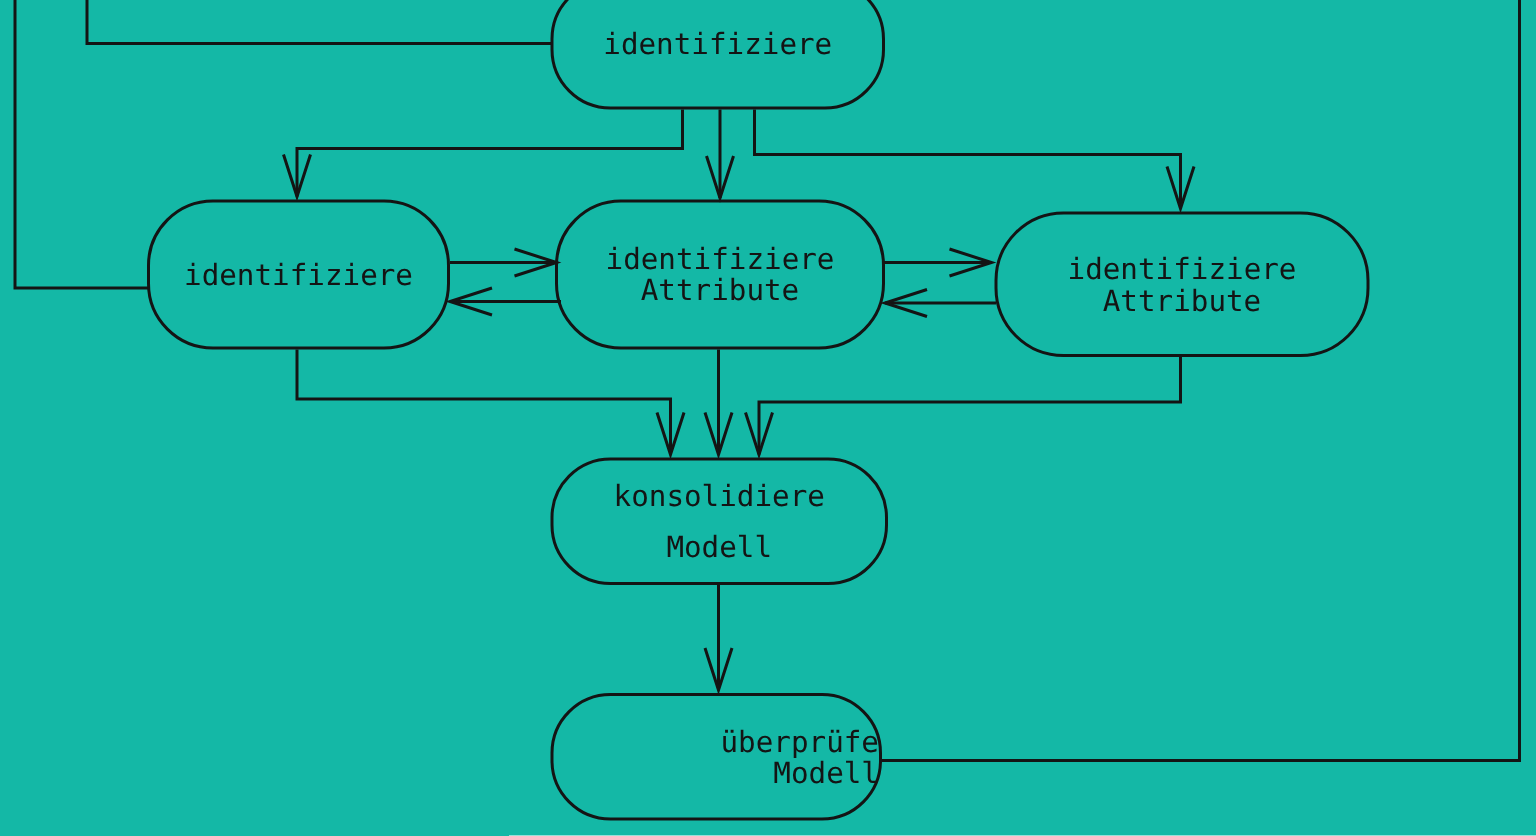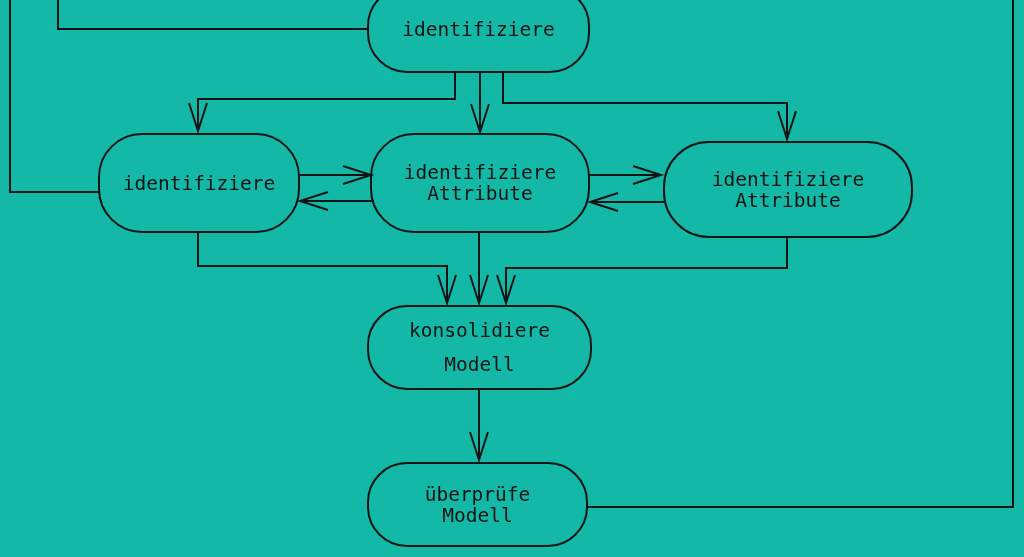--- a/index.html
+++ b/index.html
@@ -32,21 +32,21 @@
     display: block;
     font-size: 19.5px;
     line-height: 21px;
     white-space: nowrap;
   }
   .n-interaktionen { left: 367px; top: -14px; width: 223px; height: 87px;  border-radius: 40px; }
   .n-assoziationen { left: 98px;  top: 133px; width: 202px; height: 100px; border-radius: 44px; }
   .n-attribute     { left: 370px; top: 133px; width: 220px; height: 100px; border-radius: 44px; }
   .n-verhalten     { left: 663px; top: 141px; width: 250px; height: 97px;  border-radius: 46px; }
   .n-konsolidiere  { left: 367px; top: 305px; width: 225px; height: 85px;  border-radius: 40px; gap: 13px; }
-  .n-ueberpruefe   { left: 367px; top: 462px; width: 221px; height: 85px;  border-radius: 40px; }
+  .n-ueberpruefe   { left: 367px; top: 462px; width: 221px; height: 85px;  border-radius: 40px; align-items: flex-end; }
 </style>
 </head>
 <body>
 
 <div class="stage">
 
   <svg class="edges-layer" width="1024" height="557" viewBox="0 0 1024 557">
     <defs>
       <marker id="arrow" markerUnits="userSpaceOnUse" markerWidth="64" markerHeight="44" refX="31" refY="22" orient="auto">
         <path d="M3,13 L31,22 L3,31" fill="none" stroke="#141414" stroke-width="2"></path>

